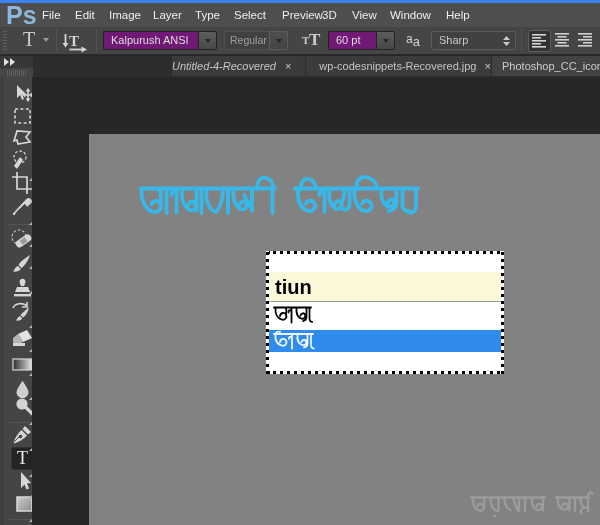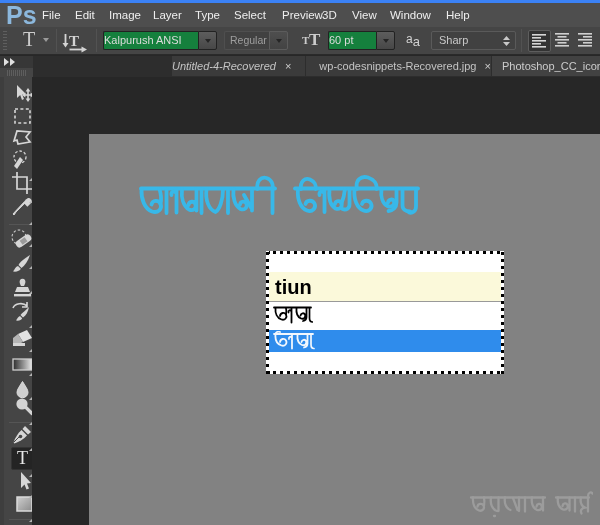--- a/index.html
+++ b/index.html
@@ -8,21 +8,21 @@
   .abs { position:absolute; }
 
   
   #menubar { left:0; top:0; width:600px; height:27px; background:#4e4e4e; border-top:3px solid #3b82f6; }
   #menubar .mi { position:absolute; top:6px; font-size:11.5px; color:#eeeeee; }
   #pslogo { position:absolute; left:6px; top:-2px; font-size:25px; font-weight:bold; color:#8cb8dd; }
 
   
   #optbar { left:0; top:27px; width:600px; height:28px; background:#454545; border-bottom:1px solid #2a2a2a; }
   .vsep { position:absolute; top:2px; width:1px; height:23px; background:#383838; border-right:1px solid #525252; }
-  .ddfield { position:absolute; top:4px; height:19px; background:#15803d; border:1px solid #222; border-right:none; border-radius:2px 0 0 2px; color:#dcdcdc; font-size:11px; line-height:17px; }
+  .ddfield { position:absolute; top:4px; height:19px; background:#701a75; border:1px solid #222; border-right:none; border-radius:2px 0 0 2px; color:#dcdcdc; font-size:11px; line-height:17px; padding-left:7px; }
   .ddbtn { position:absolute; top:4px; height:19px; width:19px; background:linear-gradient(#5d5d5d,#474747); border:1px solid #222; border-radius:0 2px 2px 0; }
   .ddbtn:after { content:""; position:absolute; left:5.5px; top:7px; border-left:3.5px solid transparent; border-right:3.5px solid transparent; border-top:4.5px solid #252525; }
   .combo { position:absolute; top:4px; height:19px; background:#414141; border:1px solid #5a5a5a; border-radius:2px; font-size:11px; line-height:17px; padding-left:7px; color:#c9c9c9; }
 
   
   #tabbar { left:0; top:56px; width:600px; height:21px; background:#2d2d2d; }
   .tab { position:absolute; top:0; height:20px; background:#3b3b3b; color:#c4c4c4; font-size:11px; line-height:20px; }
   .tab .x { color:#cfcfcf; font-size:11px; }
 
   

